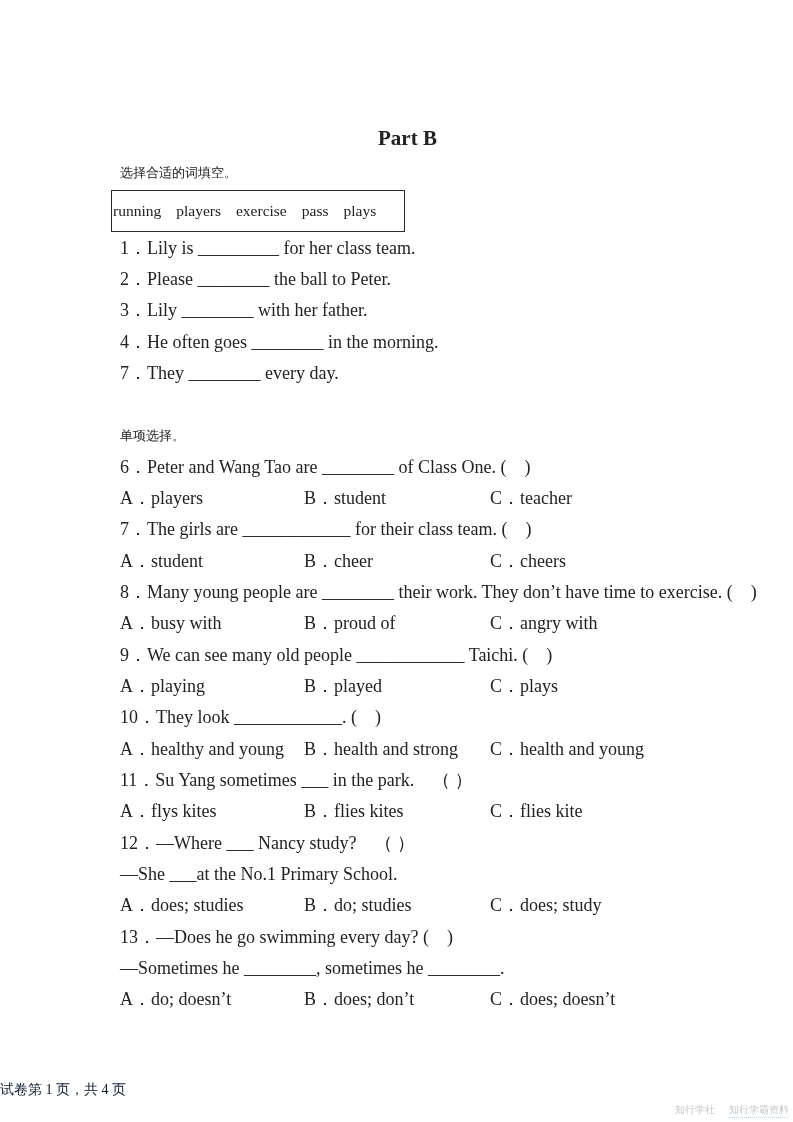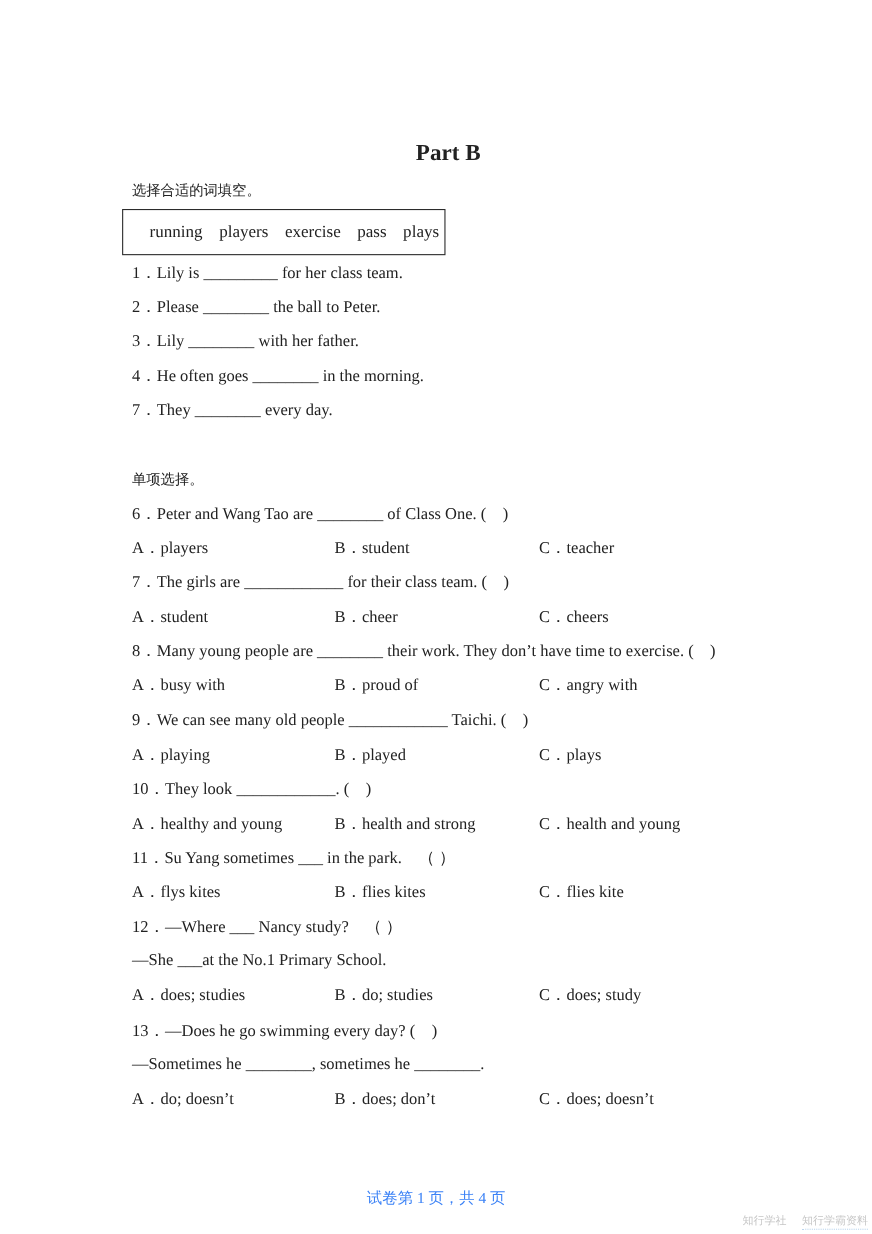--- a/index.html
+++ b/index.html
@@ -35,21 +35,21 @@
   .word-bank {
     position: absolute;
     top: 190px;
     left: 111px;
     box-sizing: border-box;
     width: 294px;
     height: 42px;
     border: 1px solid #2b2b2b;
     display: flex;
     align-items: center;
-    padding: 0 24px;
+    padding: 0 1px;
     gap: 15px;
     font-size: 15.5px;
   }
   .word-bank .word { white-space: nowrap; }
   .fillin-list {
     position: absolute;
     top: 232px;
     left: 120px;
     right: 0;
   }
@@ -60,36 +60,35 @@
     right: 0;
   }
   .line {
     position: relative;
     height: 31.33px;
   }
   .stem, .opt {
     position: absolute;
     top: 50%;
     transform: translateY(-50%);
-    font-size: 15px;
+    font-size: 18px;
     white-space: nowrap;
   }
   .fillin-list .stem { left: 0; }
   .mc-list .stem { left: 120px; }
   .opt-a { left: 120px; }
   .opt-b { left: 304px; }
   .opt-c { left: 490px; }
   .page-footer {
     position: absolute;
     top: 1081px;
     left: 0;
     width: 100%;
-    text-align: center;
     font-size: 14px;
-    color: #3b82f6;
+    color: #0f172a;
   }
   .watermark {
     position: absolute;
     right: 4px;
     bottom: 4px;
     display: flex;
     gap: 14px;
     font-family: Liberation Mono, monospace;
     font-size: 10px;
     color: #c6c6c6;

